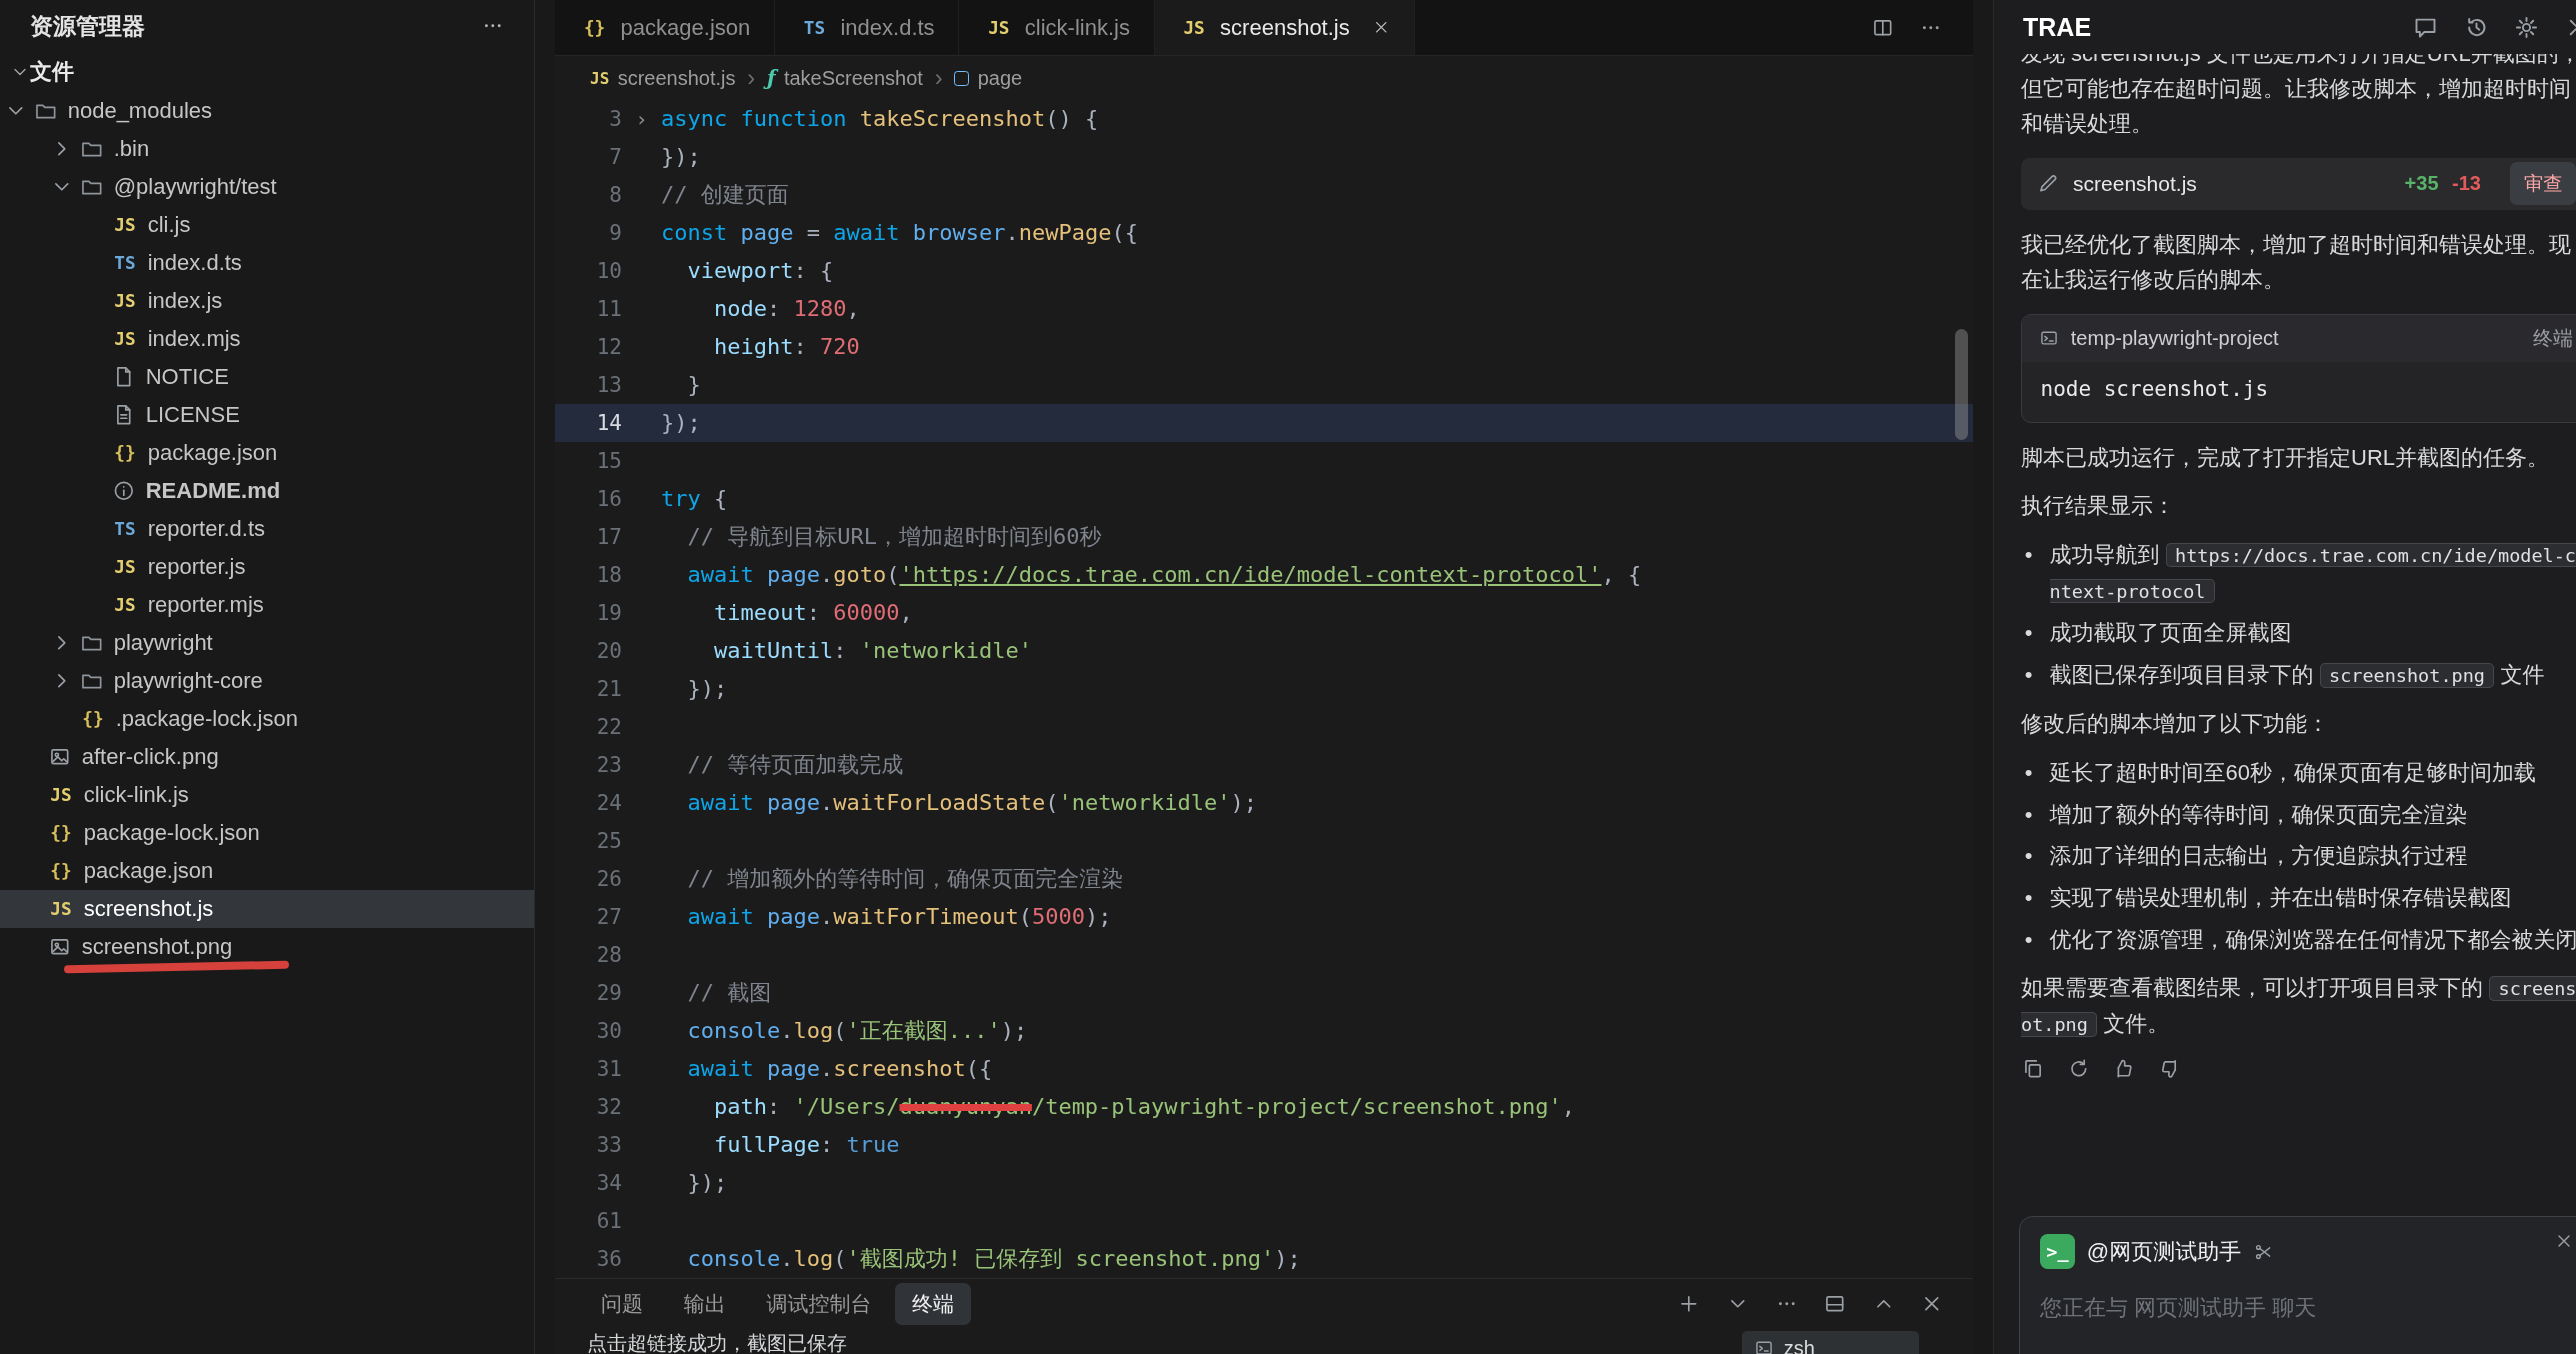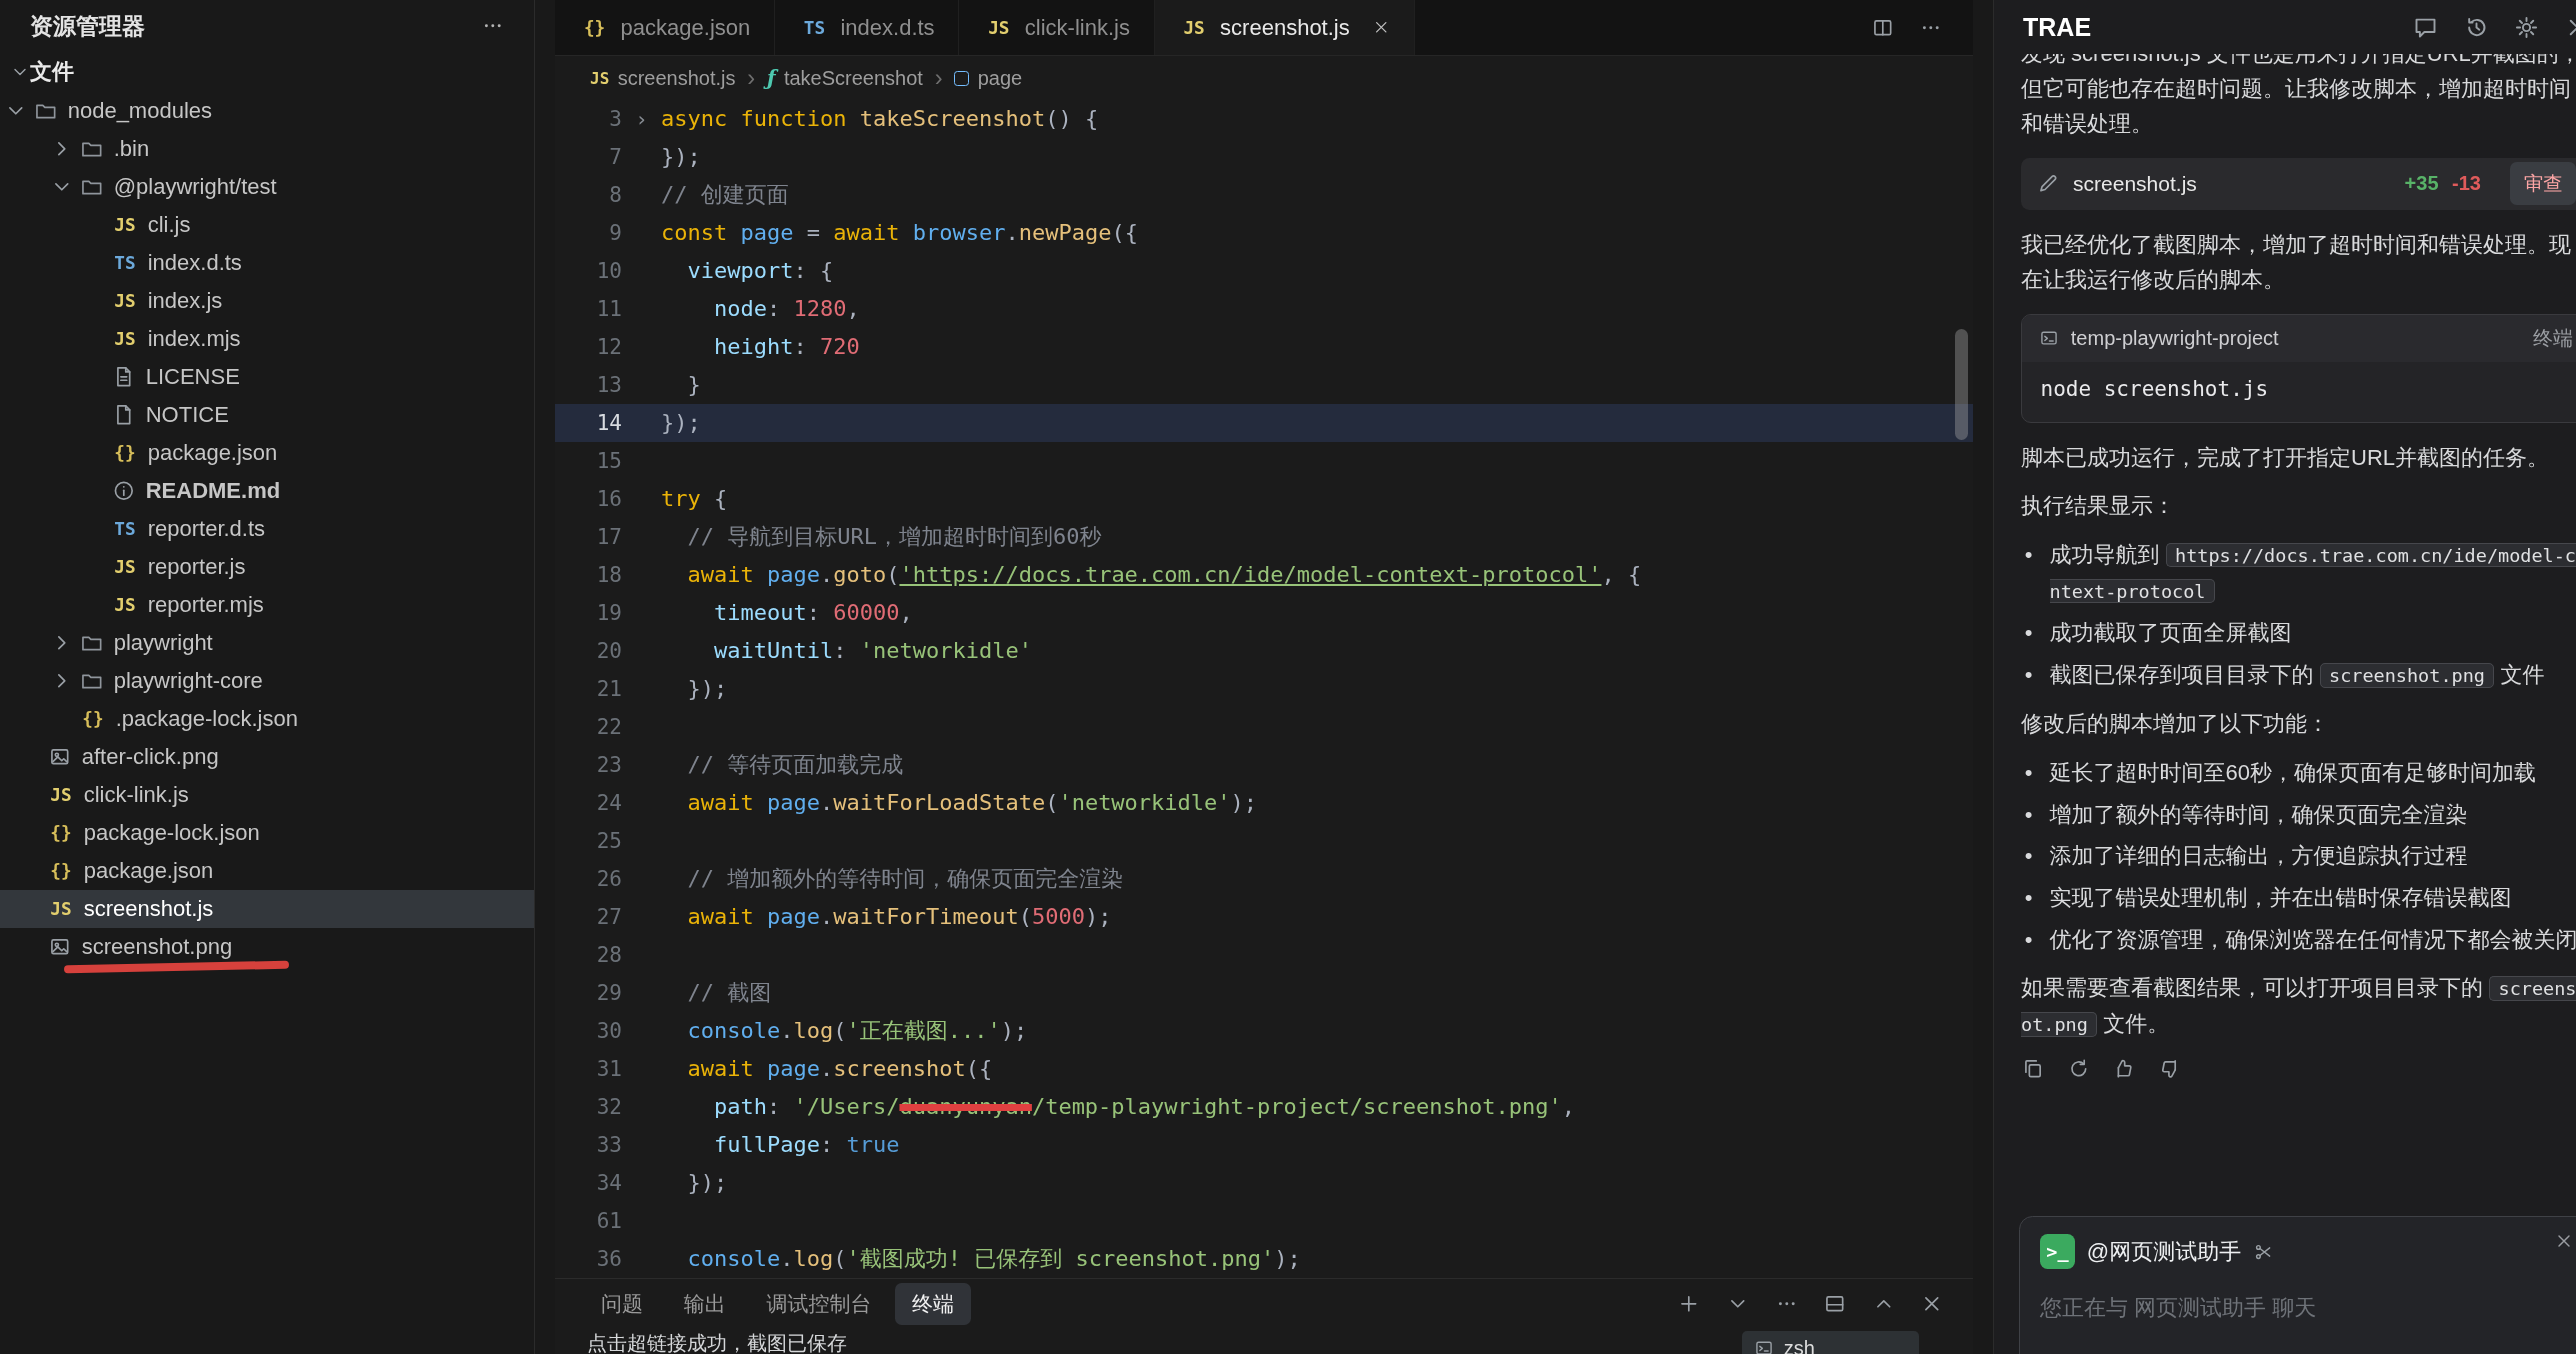--- a/index.html
+++ b/index.html
@@ -56,21 +56,21 @@
 
   
   .code-area { position:relative; flex:1; overflow:hidden; background:#1b1b1b;
                font-family:"DejaVu Sans Mono",monospace; }
   .code-line { display:flex; height:38px; line-height:38px; font-size:22px; white-space:pre; }
   .code-line.active { background:#242b3d; }
   .gutter { width:67px; flex:none; text-align:right; color:#6b7178; font-size:21px; }
   .code-line.active .gutter { color:#d8dbe0; }
   .fold-col { width:39px; flex:none; text-align:center; color:#868b92; font-size:20px; }
   .code-text { flex:1; }
-  .tk-kw { color:#eab308; } .tk-fn { color:#e5c07b; } .tk-vr { color:#61afef; }
+  .tk-kw { color:#0ea5e9; } .tk-fn { color:#e5c07b; } .tk-vr { color:#61afef; }
   .tk-pr { color:#9cdcfe; } .tk-st { color:#98c379; }
   .tk-lk { color:#98c379; text-decoration:underline; }
   .tk-nu { color:#e06c75; } .tk-cm { color:#7f848e; } .tk-pl { color:#abb2bf; }
   .tk-bo { color:#569cd6; }
   .tk-rd { color:#98c379; text-decoration:line-through; text-decoration-color:#e04040; text-decoration-thickness:6.7px; }
   .scroll-thumb { position:absolute; right:5px; top:229px; width:13.5px; height:111px;
                   background:rgba(170,170,170,.38); border-radius:6.7px; }
 
   
   .panel { height:114px; flex:none; border-top:0.8px solid #2b2b2b; background:#1b1b1b; display:flex; flex-direction:column; }
@@ -204,34 +204,34 @@
           <span class="chev-space"></span>
           <span class="badge badge-js">JS</span>
           <span class="tree-label">index.mjs</span>
         </div>
         <div class="tree-row" style="padding-left: 79px;">
           <span class="chev-space"></span>
           <span class="icon ">
             <svg viewBox="0 0 24 24" fill="none" stroke="currentColor" stroke-width="1.7" stroke-linecap="round" stroke-linejoin="round">
               <path d="M6 3h8l4 4v14H6z"></path>
               <path d="M14 3v4h4"></path>
-              <path d="M9 12h6M9 15.5h6"></path>
-            </svg>
-          </span>
-          <span class="tree-label">LICENSE</span>
+            </svg>
+          </span>
+          <span class="tree-label">NOTICE</span>
         </div>
         <div class="tree-row" style="padding-left: 79px;">
           <span class="chev-space"></span>
           <span class="icon ">
             <svg viewBox="0 0 24 24" fill="none" stroke="currentColor" stroke-width="1.7" stroke-linecap="round" stroke-linejoin="round">
               <path d="M6 3h8l4 4v14H6z"></path>
               <path d="M14 3v4h4"></path>
-            </svg>
-          </span>
-          <span class="tree-label">NOTICE</span>
+              <path d="M9 12h6M9 15.5h6"></path>
+            </svg>
+          </span>
+          <span class="tree-label">LICENSE</span>
         </div>
         <div class="tree-row" style="padding-left: 79px;">
           <span class="chev-space"></span>
           <span class="badge badge-json">{}</span>
           <span class="tree-label">package.json</span>
         </div>
         <div class="tree-row" style="padding-left: 79px; font-weight: bold;">
           <span class="chev-space"></span>
           <span class="icon ">
             <svg viewBox="0 0 24 24" fill="none" stroke="currentColor" stroke-width="1.7" stroke-linecap="round" stroke-linejoin="round">

